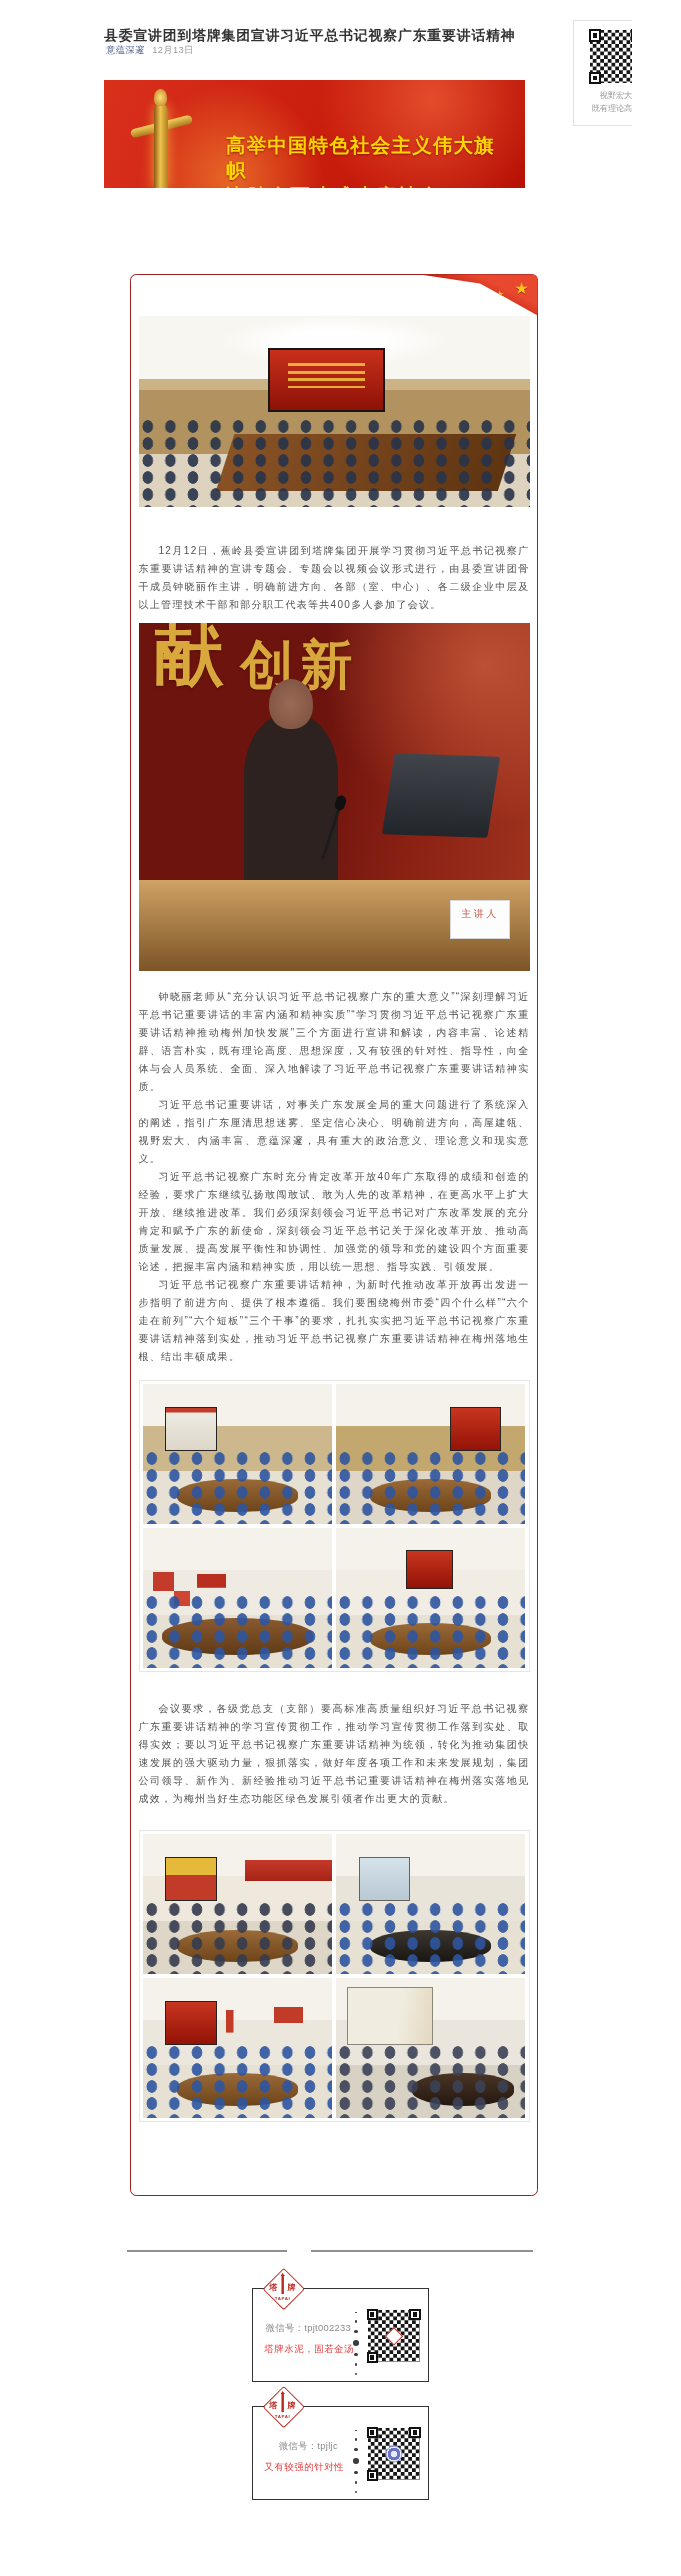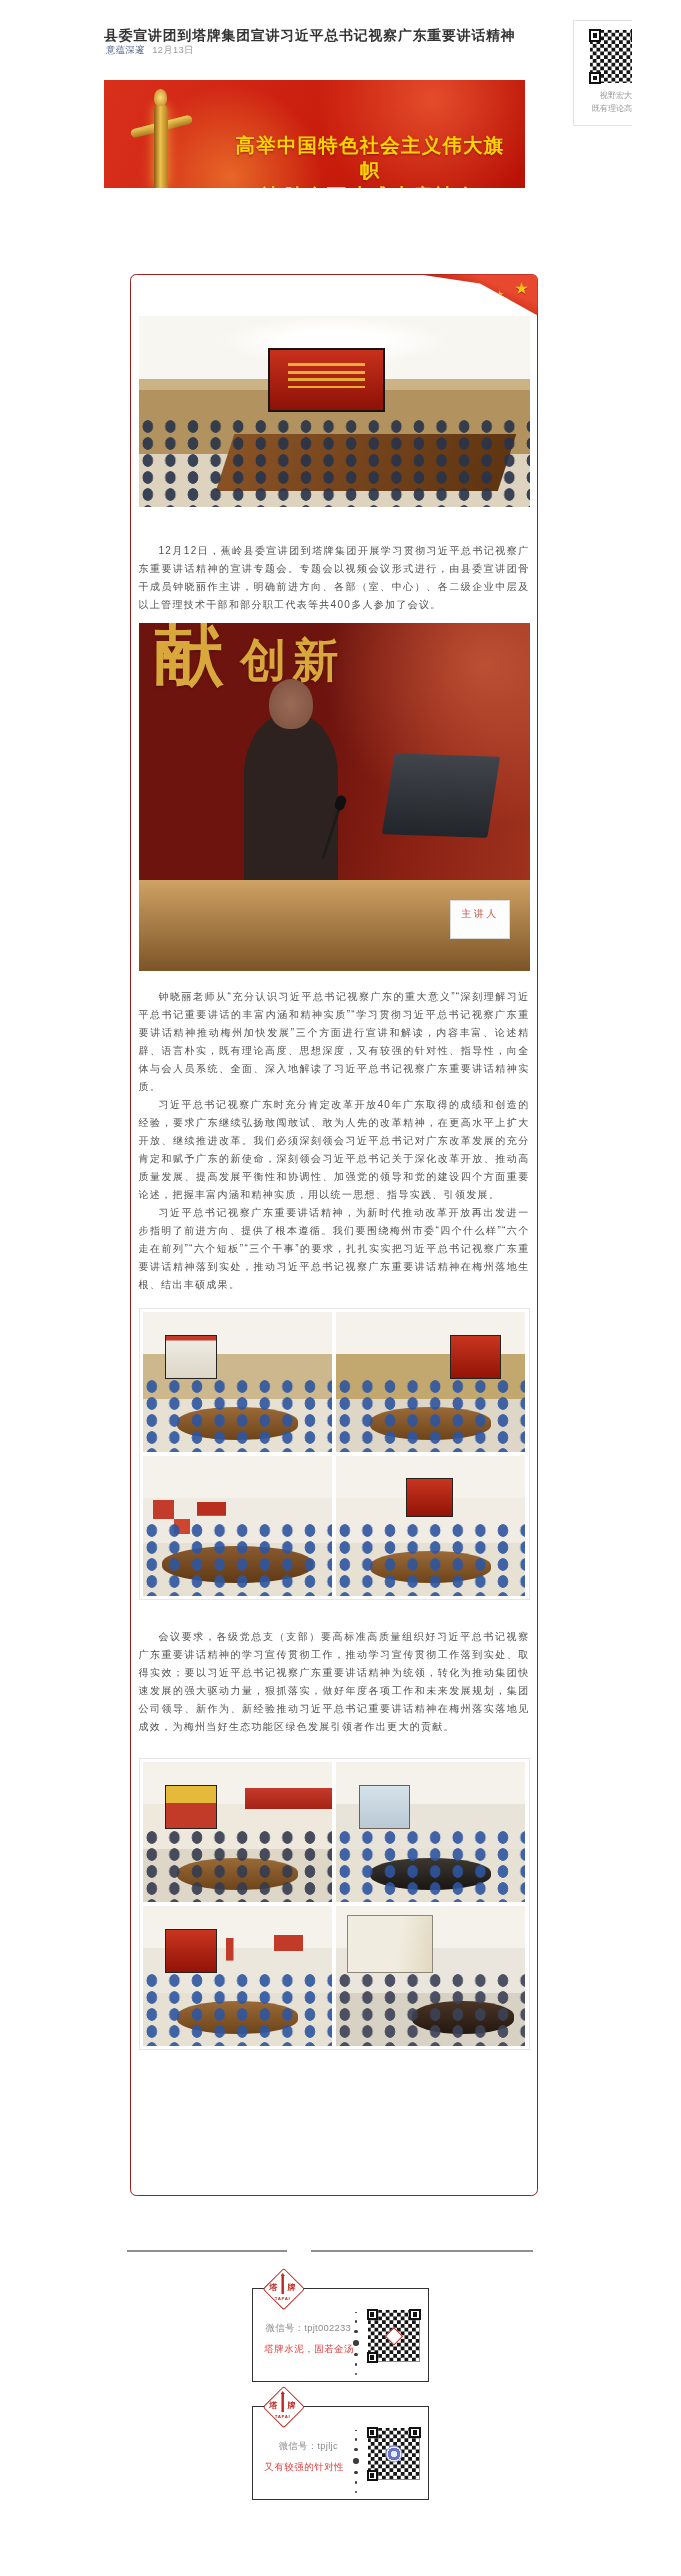--- a/index.html
+++ b/index.html
@@ -22,21 +22,21 @@
   .qm{position:absolute;width:12.5px;height:12.5px;border:2.5px solid #111;background:#fff;box-sizing:border-box;display:flex;align-items:center;justify-content:center;}
   .qm::before{content:"";width:4.4px;height:4.4px;background:#111;}
   .qm.tl{left:0;top:0}.qm.tr{right:0;top:0}.qm.bl{left:0;bottom:0}
   .qbadge{position:absolute;left:50%;top:50%;transform:translate(-50%,-50%);}
 
   
   .banner{position:absolute;left:104px;top:80px;width:421px;height:108px;overflow:hidden;background:
     radial-gradient(circle at 78% 18%,rgba(255,120,70,.55),transparent 34%),
     radial-gradient(circle at 30% 90%,rgba(255,170,60,.5),transparent 30%),
     linear-gradient(110deg,#d9301c,#c81c0c 55%,#b81106);}
-  .banner .btxt{position:absolute;left:122px;top:53px;width:288px;text-align:center;color:#ffd400;font-weight:700;text-shadow:0 1.3px 1.9px rgba(120,10,0,.7);}
+  .banner .btxt{position:absolute;left:122px;top:53px;width:288px;color:#ffd400;font-weight:700;text-shadow:0 1.3px 1.9px rgba(120,10,0,.7);}
   .banner .l1{font-size:19.4px;letter-spacing:1.3px;line-height:25px;}
   .banner .l2{font-size:19px;letter-spacing:2.5px;line-height:25px;}
   .pillar{position:absolute;left:21px;top:6.3px;width:75px;height:101px;}
   .pillar .col{position:absolute;left:29px;top:17.5px;width:13.8px;height:84px;background:linear-gradient(90deg,#8a5a12,#f0c24e 45%,#b07d1e);border-radius:6.3px 6.3px 0 0;box-shadow:0 0 11.3px rgba(255,200,80,.65);}
   .pillar .wing{position:absolute;left:5px;top:36px;width:63px;height:8.8px;background:linear-gradient(#f4cd5e,#a9781c);border-radius:6.3px;transform:rotate(-14deg);}
   .pillar .topknot{position:absolute;left:29.4px;top:2.5px;width:12.5px;height:17.5px;background:radial-gradient(#ffdd7a,#b5831f);border-radius:50% 50% 40% 40%;}
 
   
   .card{position:absolute;left:130px;top:274px;width:408px;height:1922px;box-sizing:border-box;border:0.6px solid #9a1f1f;border-radius:6.3px;background:#fff;padding:41px 7.5px 34px;}
   .corner{position:absolute;top:-0.6px;right:-0.6px;width:128px;height:41px;border-radius:0 6.3px 0 0;overflow:hidden;background:linear-gradient(205deg,#e8482e 0 30%,#c21f10 55%,rgba(194,31,16,0) 72%);-webkit-clip-path:polygon(8% 0,100% 0,100% 100%,55% 22%);clip-path:polygon(8% 0,100% 0,100% 100%,55% 22%);}
@@ -56,21 +56,21 @@
   .ppl{position:absolute;left:0;right:0;bottom:0;height:52%;background-image:radial-gradient(ellipse 6.3px 7.5px at 8.8px 7.5px,var(--pc,#2e55a0) 0 5px,rgba(0,0,0,0) 5.6px);background-size:22.6px 17px;opacity:.9;}
   .photo1 .ppl{--pc:#273349;height:46%;}
 
   
   .photo2{position:relative;height:348px;margin:8.8px 0 17.5px;overflow:hidden;background:
     radial-gradient(circle at 88% 12%,rgba(230,120,80,.5),transparent 35%),
     linear-gradient(100deg,#6e140e 0 45%,#8c2214 70%,#a03420);}
   .photo2 .desk{position:absolute;left:0;right:0;bottom:0;height:26%;background:linear-gradient(#cfa265,#7c5426);}
   .photo2 .gold{position:absolute;color:#d9a83c;font-weight:700;text-shadow:0 1.3px 2.5px rgba(60,10,0,.6);font-family:"Liberation Serif",serif;}
   .photo2 .gold.a{left:4%;top:-4%;font-size:69px;}
-  .photo2 .gold.b{left:26%;top:2%;font-size:46px;letter-spacing:6.3px;}
+  .photo2 .gold.b{left:26%;top:2%;font-size:53px;letter-spacing:6.3px;}
   .photo2 .person{position:absolute;left:27%;top:26%;width:94px;height:182px;background:#2d2220;border-radius:48% 48% 16% 16%/34% 34% 8% 8%;}
   .photo2 .person::before{content:"";position:absolute;left:25px;top:-34px;width:44px;height:50px;background:radial-gradient(#9a6b56,#7a4f3e);border-radius:50% 50% 45% 45%;}
   .photo2 .laptop{position:absolute;right:9%;top:38%;width:106px;height:81px;background:linear-gradient(#41454b,#22252a);transform:skewX(-7deg) rotate(2deg);border-radius:2.5px;}
   .photo2 .mic{position:absolute;left:49%;top:52%;width:3.1px;height:56px;background:#1c1c1c;transform:rotate(18deg);}
   .photo2 .mic::before{content:"";position:absolute;left:-3.8px;top:-10px;width:10px;height:15px;background:#101010;border-radius:5px;}
   .plate{position:absolute;right:5%;bottom:9%;width:60px;height:39px;background:#fdfdfd;border:1.3px solid #d8d8d8;box-sizing:border-box;text-align:center;}
   .plate .ph{height:10px;background:#c5392b;}
   .plate .pt{font-size:10px;color:#c0564a;letter-spacing:2.5px;line-height:25px;}
 
   
@@ -174,20 +174,21 @@
       <span class="laptop"></span>
       <span class="mic"></span>
       <span class="desk"></span>
       <span class="plate">
         <span class="ph"></span>
         <span class="pt">主讲人</span>
       </span>
     </div>
 
     <p>钟晓丽老师从“充分认识习近平总书记视察广东的重大意义”“深刻理解习近平总书记重要讲话的丰富内涵和精神实质”“学习贯彻习近平总书记视察广东重要讲话精神推动梅州加快发展”三个方面进行宣讲和解读，内容丰富、论述精辟、语言朴实，既有理论高度、思想深度，又有较强的针对性、指导性，向全体与会人员系统、全面、深入地解读了习近平总书记视察广东重要讲话精神实质。</p>
+    <p>习近平总书记重要讲话，对事关广东发展全局的重大问题进行了系统深入的阐述，指引广东厘清思想迷雾、坚定信心决心、明确前进方向，高屋建瓴、视野宏大、内涵丰富、意蕴深邃，具有重大的政治意义、理论意义和现实意义。</p>
     <p>习近平总书记视察广东时充分肯定改革开放40年广东取得的成绩和创造的经验，要求广东继续弘扬敢闯敢试、敢为人先的改革精神，在更高水平上扩大开放、继续推进改革。我们必须深刻领会习近平总书记对广东改革发展的充分肯定和赋予广东的新使命，深刻领会习近平总书记关于深化改革开放、推动高质量发展、提高发展平衡性和协调性、加强党的领导和党的建设四个方面重要论述，把握丰富内涵和精神实质，用以统一思想、指导实践、引领发展。</p>
     <p>习近平总书记视察广东重要讲话精神，为新时代推动改革开放再出发进一步指明了前进方向、提供了根本遵循。我们要围绕梅州市委“四个什么样”“六个走在前列”“六个短板”“三个干事”的要求，扎扎实实把习近平总书记视察广东重要讲话精神落到实处，推动习近平总书记视察广东重要讲话精神在梅州落地生根、结出丰硕成果。</p>
 
     <div class="grid first">
       <div class="mini g1">
           <span class="art"></span>
           <span class="scr"></span>
           <span class="tbl"></span>
           <span class="ppl"></span>
         </div>

